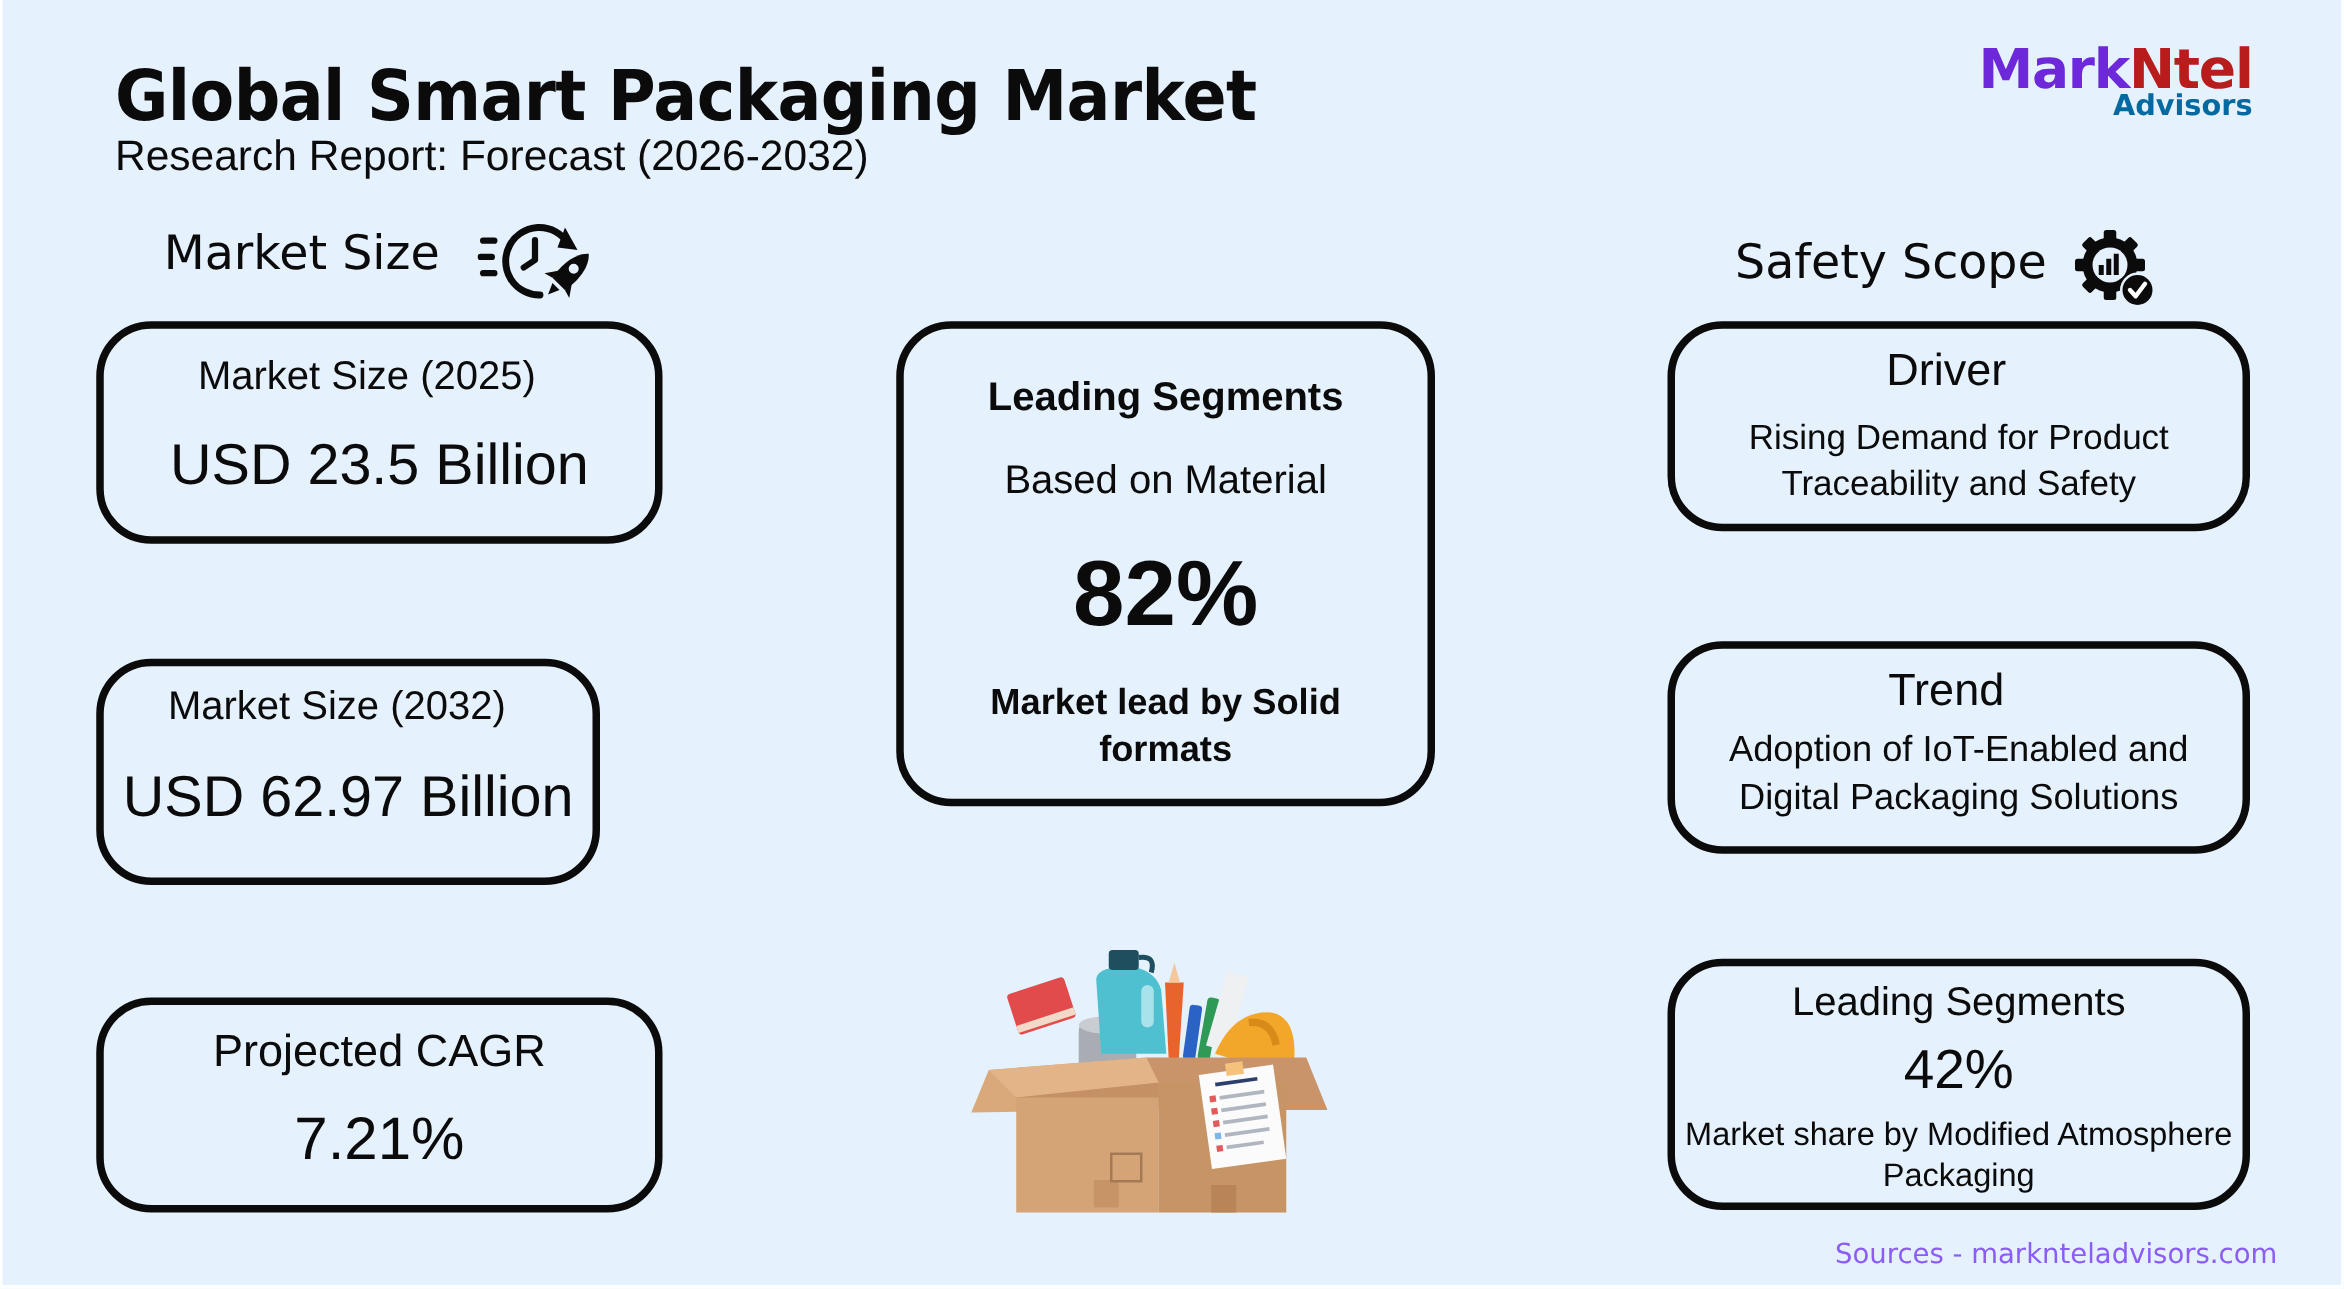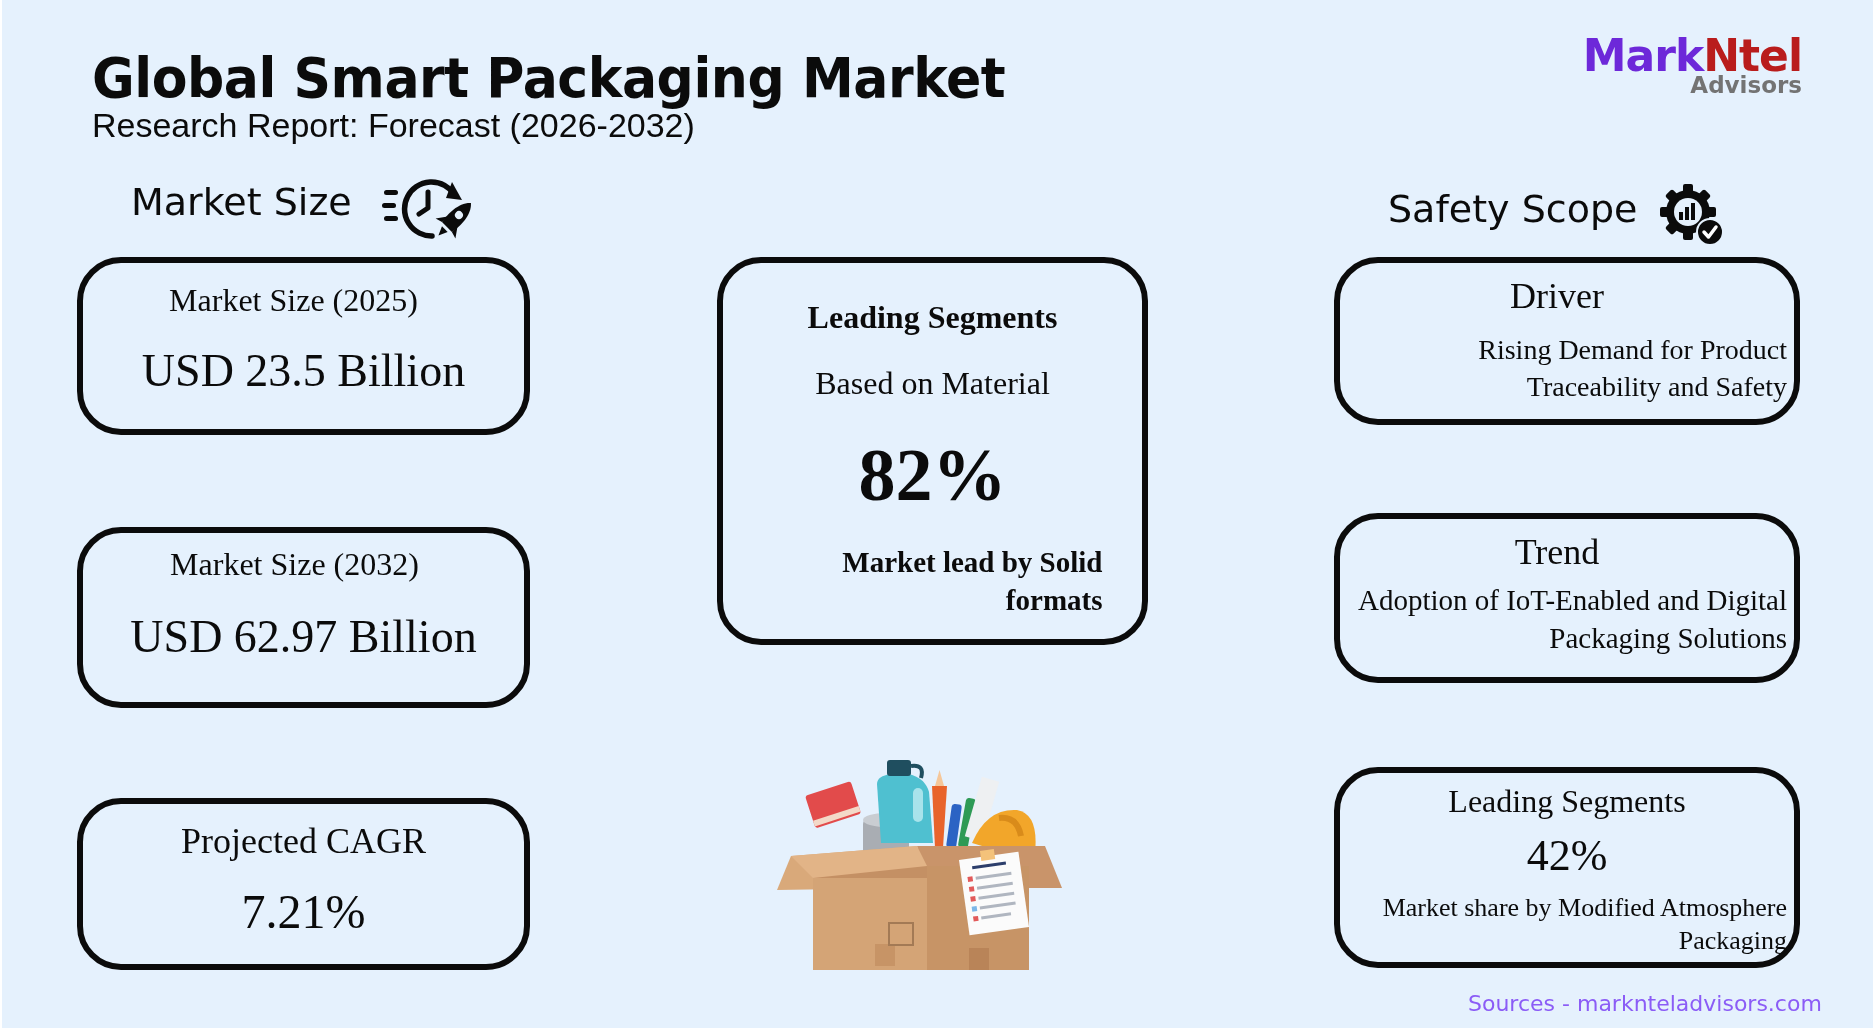--- a/index.html
+++ b/index.html
@@ -20,38 +20,38 @@
     font-family: "DejaVu Sans", sans-serif; transform: scaleX(0.93); transform-origin: left center;
   }
   .subtitle {
     left: 90px; top: 105px; font-size: 34px; white-space: nowrap; line-height: 40px;
     font-family: "Liberation Sans", sans-serif;
   }
   .logo { left: 1588px; top: 34px; width: 212px; height: 64px; }
   .logo-main { position: absolute; right: 0; top: 0; font-size: 44px; font-weight: 700; line-height: 44px; letter-spacing: -1px; white-space: nowrap; font-family: "DejaVu Sans", sans-serif; }
   .logo-mark { color: #6d28d9; }
   .logo-ntel { color: #b91c1c; }
-  .logo-sub { position: absolute; right: 0; top: 39px; font-size: 23px; font-weight: 700; line-height: 24px; white-space: nowrap; color: #737373; font-family: "DejaVu Sans", sans-serif; }
+  .logo-sub { position: absolute; right: 0; top: 39px; font-size: 23px; font-weight: 700; line-height: 24px; white-space: nowrap; color: #0369a1; font-family: "DejaVu Sans", sans-serif; }
 
   .section-label { font-size: 38px; line-height: 44px; white-space: nowrap; font-family: "DejaVu Sans", sans-serif; }
   .ms-label { left: 129px; top: 180px; }
   .scope-label { left: 1386px; top: 187px; }
   .icon-box { width: 96px; height: 70px; }
 
   .card {
     position: absolute; box-sizing: border-box;
     border: 6px solid #0b0b0b; border-radius: 44px; background: transparent;
-    display: flex; flex-direction: column; align-items: center; text-align: right;
-    font-family: Liberation Serif, serif;
+    display: flex; flex-direction: column; align-items: center; text-align: center;
+    font-family: Liberation Sans, sans-serif;
   }
   .card .lbl { font-size: 32px; line-height: 38px; white-space: nowrap; }
   .card .val { font-size: 46px; line-height: 56px; white-space: nowrap; }
 
   .c1 { left: 75px; top: 257px; width: 453px; height: 178px; }
-  .c2 { left: 75px; top: 527px; width: 453px; height: 181px; }
+  .c2 { left: 75px; top: 527px; width: 403px; height: 181px; }
   .c3 { left: 75px; top: 798px; width: 453px; height: 172px; }
 
   .c1 .lbl { margin-top: 18px; margin-left: -20px; }
   .c1 .val { margin-top: 24px; }
   .c2 .lbl { margin-top: 12px; margin-left: -18px; }
   .c2 .val { margin-top: 26px; }
   .c3 .lbl { margin-top: 16px; font-size: 36px; line-height: 42px; }
   .c3 .val { margin-top: 22px; font-size: 48px; }
 
   .center { left: 715px; top: 257px; width: 431px; height: 388px; }

